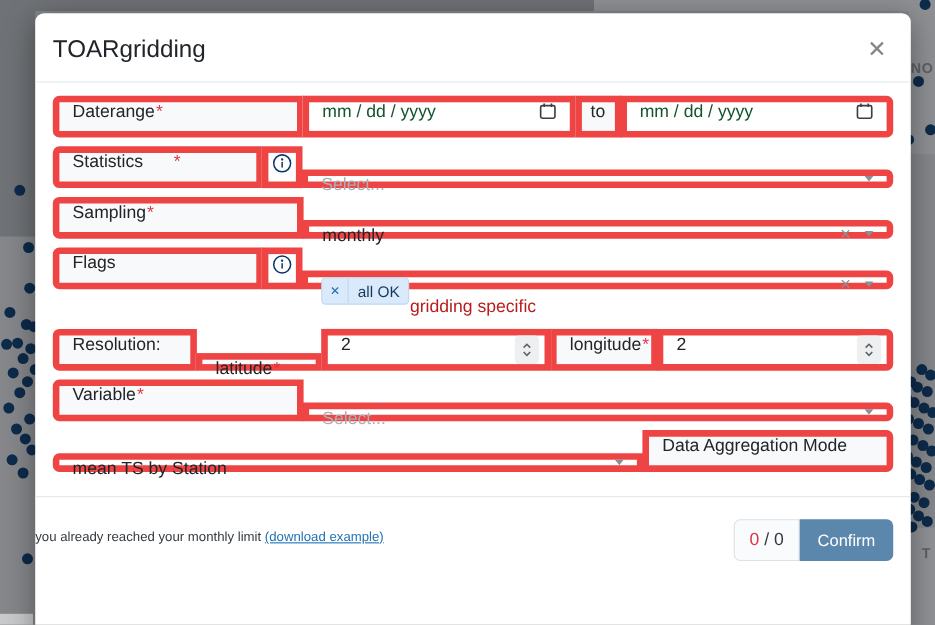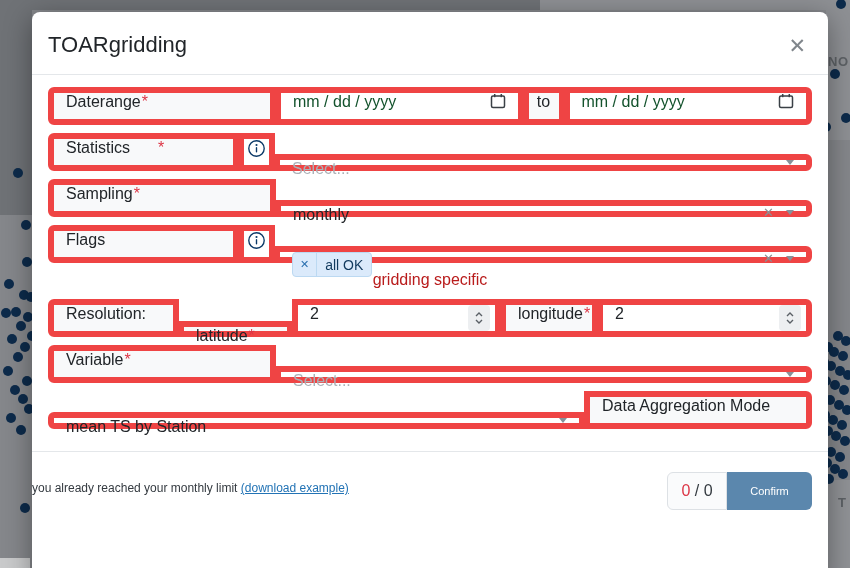--- a/index.html
+++ b/index.html
@@ -71,21 +71,21 @@
   .modal-footer { border-top:1px solid #e4e7ea; margin-top:14px; position:relative; flex:1; }
   .footer-text { position:absolute; left:0; right:0; top:29px; 
                  font-size:12px; color:#343a40; }
   .footer-link { color:#2273b5; text-decoration:underline; cursor:pointer; }
   .footer-group { position:absolute; right:16px; top:20px; display:flex; height:38px; }
   .counter { width:60px; background:#fafbfc; border:1px solid #dde1e5; border-radius:6px 0 0 6px;
              display:flex; align-items:center; justify-content:center; font-size:16px; color:#343a40; }
   .counter-used { color:#dc3545; }
   .counter-rest { white-space:pre; }
   .confirm-btn { width:85px; background:#5b87ad; color:#fff; border:none; border-radius:0 6px 6px 0;
-                 font-size:11px; font-family:inherit; cursor:pointer; }
+                 font-size:15px; font-family:inherit; cursor:pointer; }
 
   .cal-icon, .info-icon { display:flex; align-items:center; }
 </style>
 </head>
 <body>
 
 <svg class="map-bg" width="850" height="568">
   <rect x="0" y="0" width="850" height="568" fill="#85878b"></rect>
   <rect x="0" y="0" width="540" height="10" fill="#6f7276"></rect>
   <rect x="0" y="0" width="32" height="215" fill="#6f7276"></rect>

